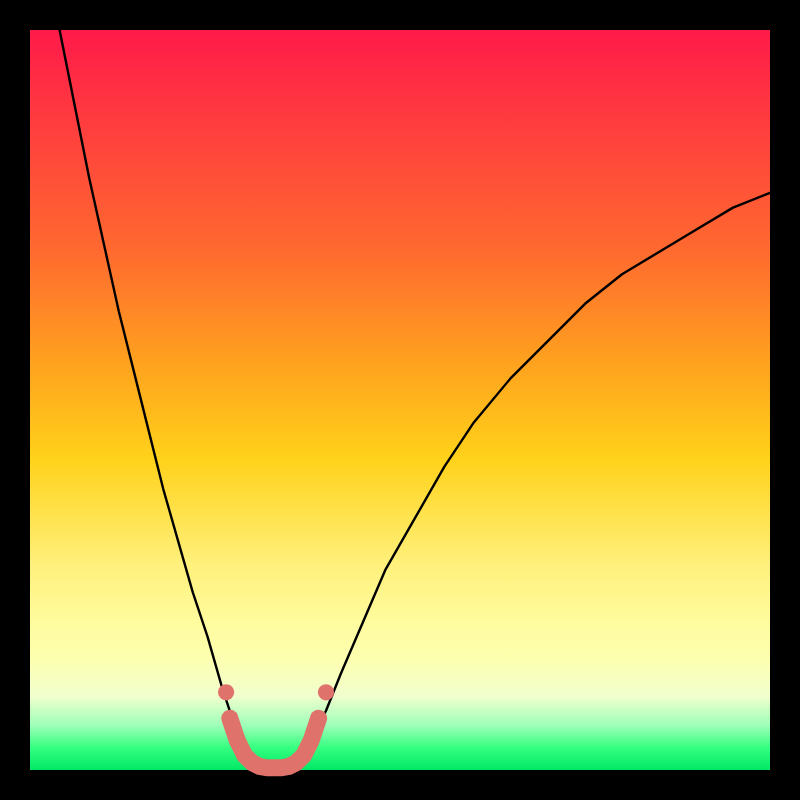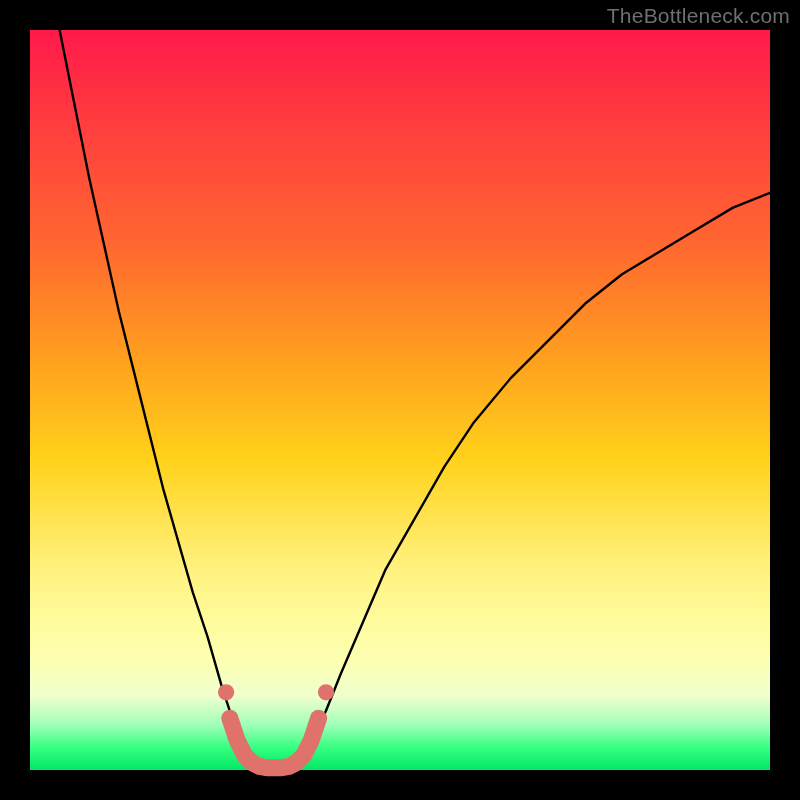--- a/index.html
+++ b/index.html
@@ -68,14 +68,13 @@
     <svg class="curve" viewBox="0 0 740 740">
       <g id="svg-layers">
           <path d="M29.60 0.00 L44.40 74.00 L59.20 148.00 L74.00 214.60 L88.80 281.20 L103.60 340.40 L118.40 399.60 L133.20 458.80 L148.00 510.60 L162.80 562.40 L177.60 606.80 L192.40 658.60 L199.80 680.80 L207.20 695.60 L214.60 710.40 L222.00 725.20" fill="none" stroke="#000000" stroke-width="2.4" stroke-linecap="round" stroke-linejoin="round"></path>
           <path d="M273.80 725.20 L281.20 710.40 L296.00 680.80 L310.80 643.80 L333.00 592.00 L355.20 540.20 L384.80 488.40 L414.40 436.60 L444.00 392.20 L481.00 347.80 L518.00 310.80 L555.00 273.80 L592.00 244.20 L629.00 222.00 L666.00 199.80 L703.00 177.60 L740.00 162.80" fill="none" stroke="#000000" stroke-width="2.4" stroke-linecap="round" stroke-linejoin="round"></path>
           <path d="M199.80 688.20 L207.20 710.40 L214.60 725.20 L222.00 732.60 L229.40 736.30 L236.80 737.78 L244.20 737.78 L251.60 737.78 L259.00 736.30 L266.40 732.60 L273.80 725.20 L281.20 710.40 L288.60 688.20" fill="none" stroke="#e0726c" stroke-width="17" stroke-linecap="round" stroke-linejoin="round"></path>
           <circle cx="196.10" cy="662.30" r="8.14" fill="#e0726c"></circle>
           <circle cx="296.00" cy="662.30" r="8.14" fill="#e0726c"></circle>
         </g>
     </svg>
   </div>
-  <div class="watermark">TheBottleneck.com</div>
 </div>
 
 </body></html>

